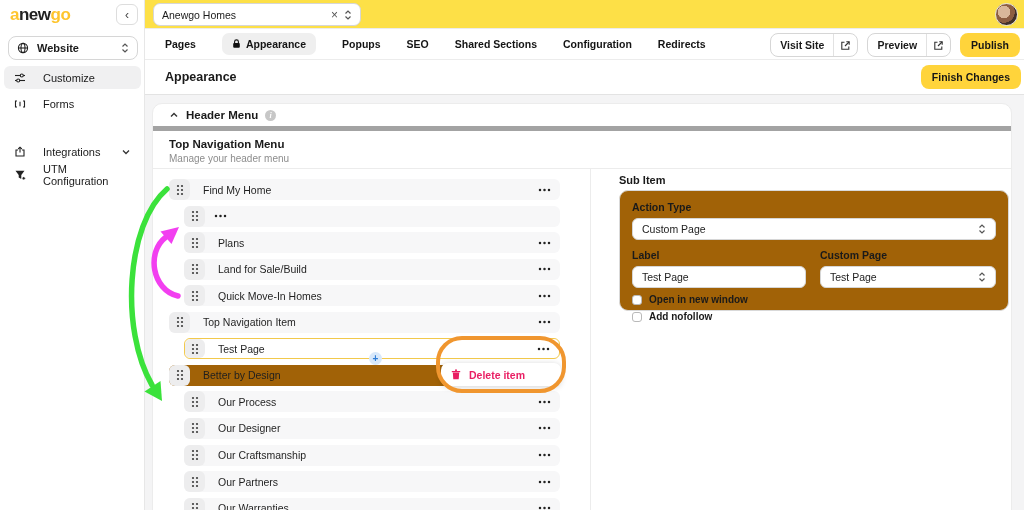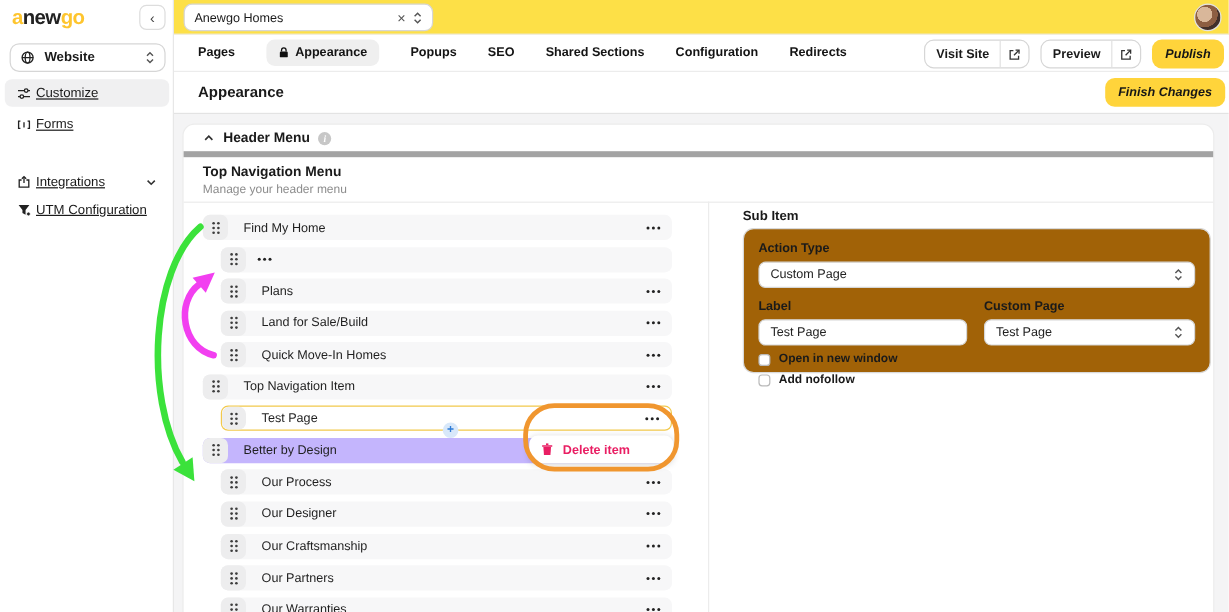--- a/index.html
+++ b/index.html
@@ -13,21 +13,21 @@
   .logo .y { color:#fec52e; }
   .logo .d { color:#222; }
   .collapse-btn { position:absolute; left:116px; top:4px; width:22px; height:21px;
     border:1px solid #ddd; border-radius:6px; background:#fff; font-size:12px; color:#444;
     display:flex; align-items:center; justify-content:center; cursor:pointer; }
   .site-dd { position:absolute; left:8px; top:36px; width:130px; height:24px;
     border:1px solid #d6d6d6; border-radius:8px; background:#fff;
     display:flex; align-items:center; padding:0 8px; gap:8px; font-size:11px; font-weight:600; }
   .site-dd .updown { margin-left:auto; }
   .nav-item { position:absolute; left:4px; width:137px; height:23px; border-radius:6px;
-    display:flex; align-items:center; padding:0 10px; gap:4px; font-size:11px; font-weight:500; cursor:pointer;text-decoration:underline; }
+    display:flex; align-items:center; padding:0 10px; gap:17px; font-size:11px; font-weight:500; cursor:pointer; }
   .nav-item.active { background:#f0f0f1; }
   .nav-item .chev { margin-left:auto; }
 
   
   #topbar { position:absolute; left:145px; top:0; width:879px; height:29px; background:#fde047;
     border-bottom:1px solid #ececec; z-index:2; }
   .org-select { position:absolute; left:8px; top:3px; width:208px; height:23px;
     border:1px solid #d6d6d6; border-radius:7px; display:flex; align-items:center;
     padding:0 8px; font-size:10.5px; gap:6px; background:#fff; }
   .org-select .grow { flex:1; }
@@ -41,21 +41,21 @@
     border-bottom:1px solid #ececec; display:flex; align-items:center; padding-left:20px; gap:26px; z-index:2; }
   .tab { font-size:10.5px; font-weight:600; color:#141414; cursor:pointer; white-space:nowrap; }
   .tab.pill { background:#efefef; border-radius:7px; padding:5px 10px; display:flex; align-items:center; gap:5px; }
   .tb-actions { position:absolute; right:4px; top:4px; display:flex; align-items:center; gap:9px; }
   .split-btn { display:flex; align-items:stretch; border:1px solid #d6d6d6; border-radius:8px;
     overflow:hidden; height:24px; background:#fff; cursor:pointer; }
   .split-btn .lbl { display:flex; align-items:center; padding:0 9px; font-size:10.5px; font-weight:600; }
   .split-btn .ic { display:flex; align-items:center; padding:0 6px; border-left:1px solid #e2e2e2; }
   .btn-yellow { height:24px; border:none; border-radius:8px; background:#ffd43b;
     font-size:10.5px; font-weight:700; color:#161616; padding:0 11px; cursor:pointer;
-    font-family:"Liberation Sans", sans-serif;font-style:italic; }
+    font-family:"Liberation Sans", sans-serif; }
 
   
   #pageheader { position:absolute; left:145px; top:60px; width:879px; height:35px; background:#fff;
     border-bottom:1px solid #e3e3e3; z-index:1; }
   .page-title { position:absolute; left:20px; top:10px; font-size:12.5px; font-weight:700; }
   .finish-btn { position:absolute; right:3px; top:5px; }
 
   
   #contentbg { position:absolute; left:145px; top:95px; width:879px; height:415px; background:#f4f4f5; }
   #card { position:absolute; left:152px; top:103px; width:860px; height:420px; background:#fff;
@@ -67,21 +67,21 @@
     font-size:8px; font-weight:700; display:flex; align-items:center; justify-content:center;
     font-family:"Liberation Serif", serif; font-style:italic; }
   .subsec-title { position:absolute; left:16px; top:34px; font-size:11.5px; font-weight:700; }
   .subsec-desc { position:absolute; left:16px; top:49px; font-size:10px; color:#8d8d8d; }
   .subsec-divider { position:absolute; left:0; top:64px; width:100%; border-top:1px solid #ececec; }
   .col-divider { position:absolute; left:437px; top:64px; bottom:0; border-left:1px solid #ececec; }
 
   
   .menu-row { position:absolute; height:21px; background:#f7f7f8; border-radius:6px;
     display:flex; align-items:center; cursor:pointer; }
-  .menu-row.plain { background:#c4b5fd; }
+  .menu-row.plain { background:#a16207; }
   .menu-row.selected { background:#fff; border:1px solid #f2c94c; }
   .handle { width:21px; height:21px; border-radius:6px; background:#ededee;
     display:flex; align-items:center; justify-content:center; cursor:grab; flex:none; }
   .menu-row.selected .handle { height:19px; width:20px; }
   .row-label { font-size:10.5px; color:#1f1f1f; margin-left:13px; flex:1; white-space:nowrap; }
   .row-menu { border:none; background:transparent; padding:0 9px; cursor:pointer; display:flex; align-items:center; }
 
   
   .plus-btn { position:absolute; left:369px; top:352px; width:13px; height:13px; border-radius:50%;
     background:#d8e8fa; color:#2f7cd6; font-size:10px; font-weight:700; display:flex;

